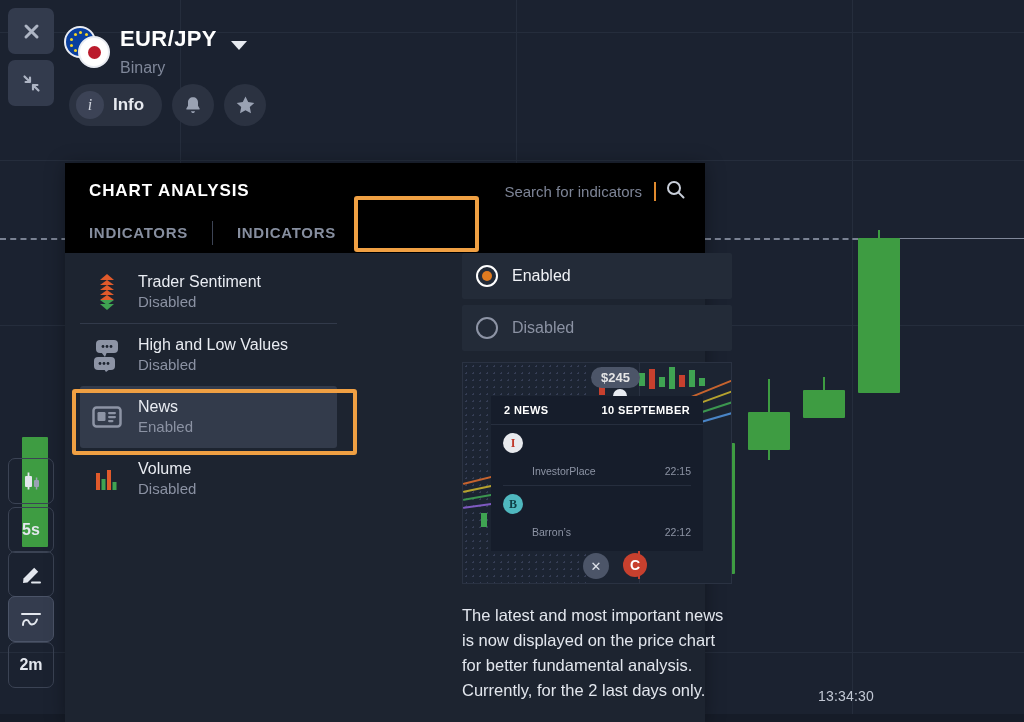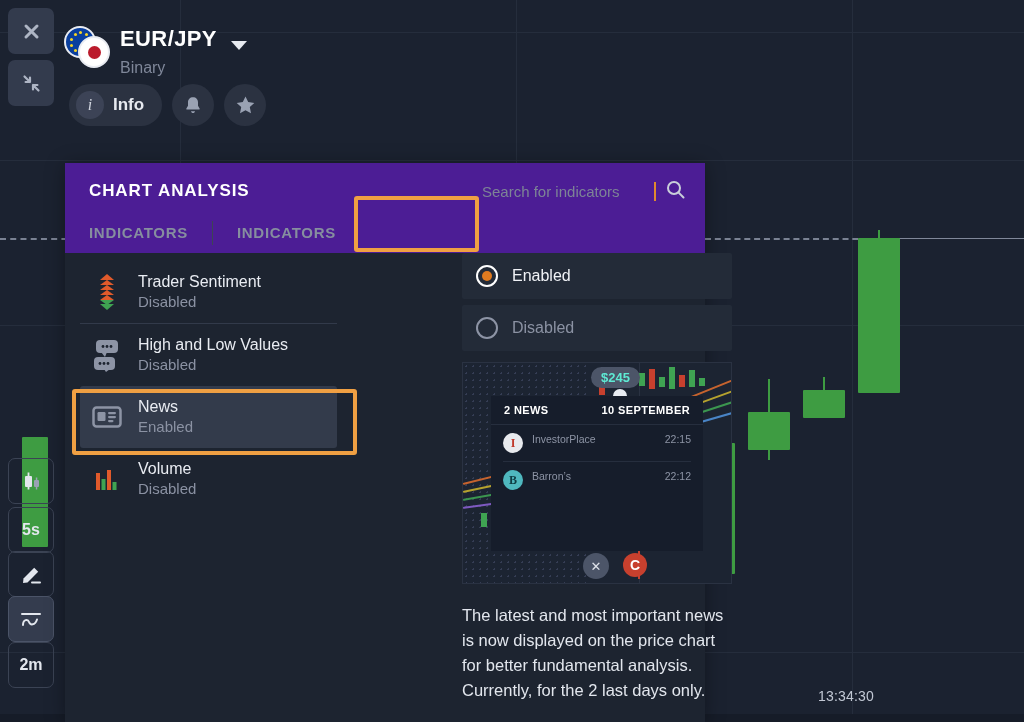--- a/index.html
+++ b/index.html
@@ -59,25 +59,25 @@
     border:1px solid #3b4354;background:transparent;box-sizing:border-box;
     display:flex;align-items:center;justify-content:center;color:#e3e7ee;font-size:16px;font-weight:bold;
   }
   .tool-btn.active{background:#343c4e;border-color:#4b5468;}
 
   
   #chart-analysis-panel{
     position:absolute;left:65px;top:163px;width:640px;height:559px;
     background:#1d2430;box-shadow:0 2px 18px rgba(0,0,0,.35);
   }
-  #panel-header{position:relative;height:90px;background:#4c1d95;text-decoration:underline;}
+  #panel-header{position:relative;height:90px;background:#000000;text-decoration:underline;}
   #panel-title{position:absolute;left:24px;top:18px;color:#fff;font-size:17px;font-weight:bold;letter-spacing:.9px;}
   #search-wrap{position:absolute;right:20px;top:17px;display:flex;align-items:center;gap:10px;}
   #search-input{
-    background:transparent;border:none;outline:none;
+    background:transparent;border:none;outline:none;text-align:right;
     color:#fff;font-size:15px;font-family:"Liberation Sans",sans-serif;width:160px;
     caret-color:#e08a2e;
   }
   #search-input::placeholder{color:#7d8496;}
   #search-caret{width:2px;height:19px;background:#e08a2e;}
   #search-icon{color:#c9cfda;}
   #panel-tabs{position:absolute;left:24px;top:50px;display:flex;align-items:center;height:40px;}
   .tab{color:#868e9f;font-size:15px;font-weight:bold;letter-spacing:.7px;padding:0 24px;line-height:40px;}
   .tab:first-child{padding-left:0;}
   .tab-sep{width:1px;height:24px;background:#3d4455;}
@@ -113,31 +113,31 @@
   
   #widget-preview{
     position:relative;margin-top:11px;width:270px;height:222px;background:#1c2432;overflow:hidden;
     border:1px solid #2a3242;box-sizing:border-box;
   }
   .pv-dotgrid{position:absolute;left:0;top:0;width:128px;height:222px;
     background-image:radial-gradient(circle, #39415a 1px, transparent 1px);
     background-size:7px 7px;opacity:.85;}
   .pv-candle{position:absolute;width:6px;}
   .pv-line{position:absolute;height:2px;transform-origin:left center;border-radius:1px;}
-  #pv-badge{position:absolute;left:128px;top:4px;background:#4c5568;color:#5eead4;font-size:13px;
+  #pv-badge{position:absolute;left:128px;top:4px;background:#4c5568;color:#e5e5e5;font-size:13px;
     padding:3px 10px;border-radius:11px;font-weight:bold;}
   #pv-dot{position:absolute;left:150px;top:26px;width:14px;height:14px;border-radius:50%;background:#e9ecf2;}
   #news-card{position:absolute;left:28px;top:33px;width:212px;height:155px;background:#161d2b;}
   #news-card-header{height:28px;display:flex;align-items:center;justify-content:space-between;padding:0 13px;border-bottom:1px solid #262e3e;}
   #news-card-header .hl{color:#fff;font-size:11px;font-weight:bold;letter-spacing:.4px;}
   .news-row{padding:8px 12px 8px 12px;display:flex;gap:9px;}
   .news-sep{height:1px;background:#262e3e;margin:0 12px;}
   .news-logo{width:20px;height:20px;border-radius:50%;flex:0 0 20px;display:flex;align-items:center;justify-content:center;
     color:#fff;font-size:12px;font-weight:bold;font-family:"Liberation Serif",serif;}
-  .news-body{flex:1;min-width:0;}
+  .news-body{flex:1;min-width:0;margin-top:32px;}
   .news-top{display:flex;justify-content:space-between;align-items:baseline;}
   .news-src{color:#8d94a5;font-size:10.5px;}
   .news-time{color:#8d94a5;font-size:10.5px;}
   .news-title{color:#eef1f6;font-size:11px;line-height:13.5px;margin-top:2px;}
   #pv-close{position:absolute;left:120px;top:190px;width:26px;height:26px;border-radius:50%;background:#4c5568;
     display:flex;align-items:center;justify-content:center;color:#dfe3ea;font-size:13px;}
   #pv-cbadge{position:absolute;left:160px;top:190px;width:24px;height:24px;border-radius:50%;background:#c7402e;
     display:flex;align-items:center;justify-content:center;color:#fff;font-size:14px;font-weight:bold;}
   #pv-cline{position:absolute;left:175px;top:188px;width:2px;height:28px;background:#c7402e;}
   #pv-time{position:absolute;left:143px;top:213px;color:#6a7285;font-size:11px;margin-top:14px;}

